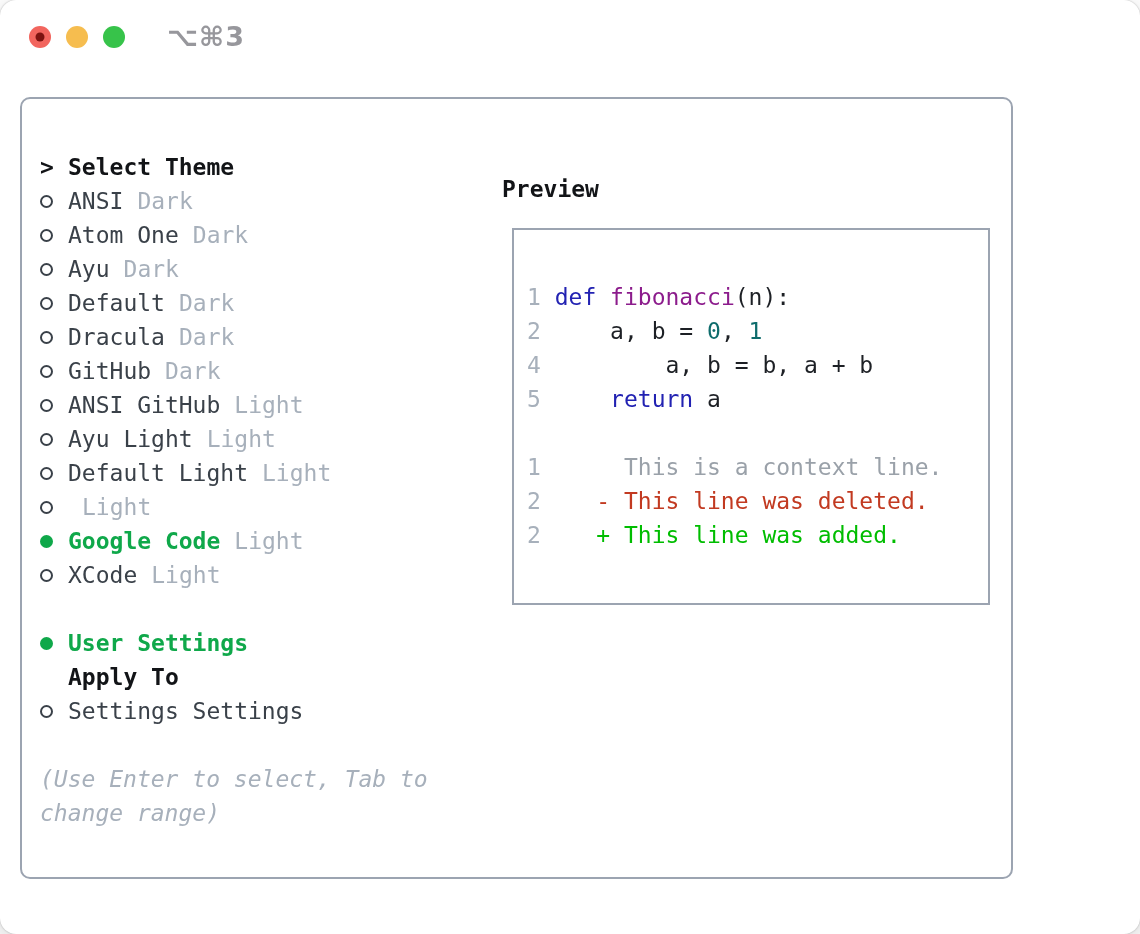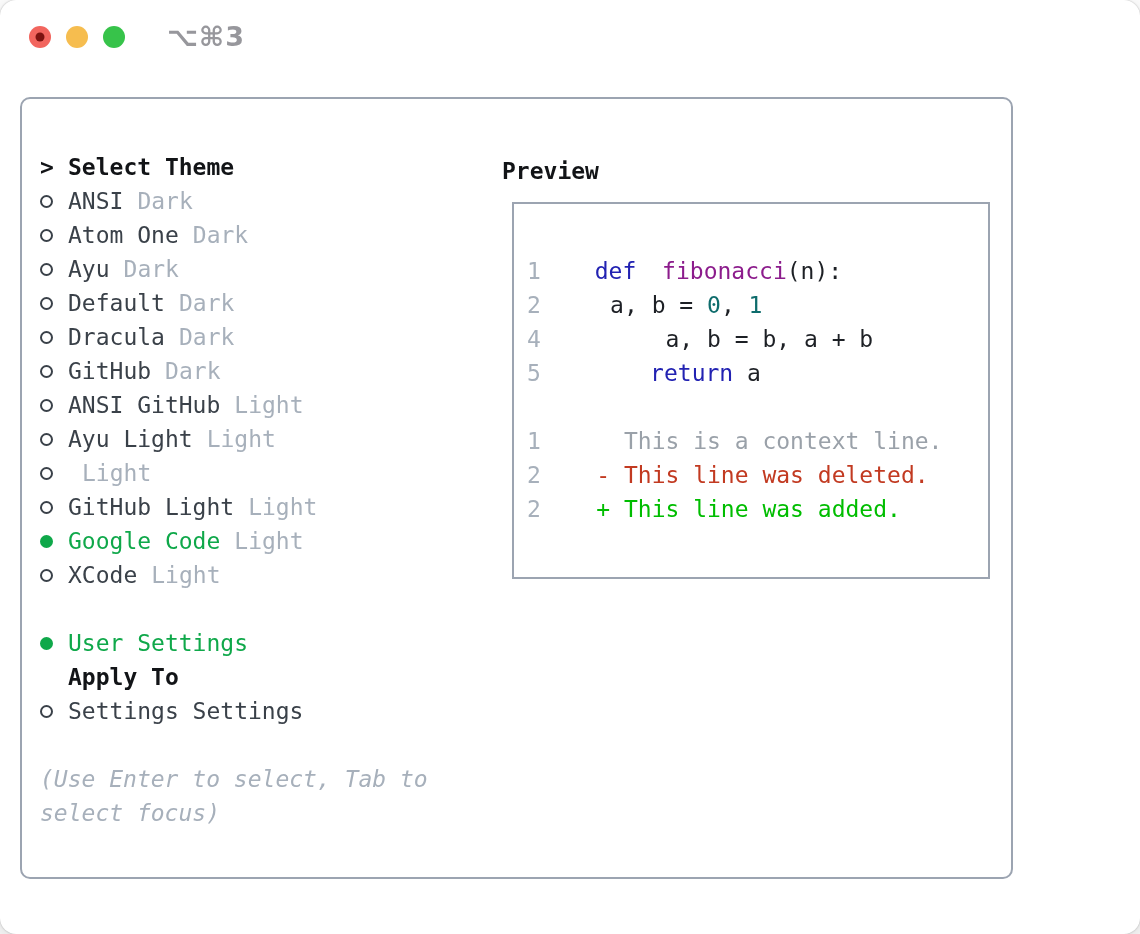--- a/index.html
+++ b/index.html
@@ -38,37 +38,37 @@
   .left-col  { width:462px; flex:none; }
   .right-col { flex:1; }
 
   .row { height:34px; display:flex; align-items:center; white-space:pre;
          font-size:23px; color:var(--item); }
   .prefix { width:28px; flex:none; display:flex; align-items:center; }
   .caret { font-weight:700; color:var(--header); }
   .radio { width:13px; height:13px; border-radius:50%; border:2.5px solid var(--item); }
   .radio.sel { background:var(--accent); border-color:var(--accent); }
   .hdr  { font-weight:700; color:var(--header);text-align:center; }
-  .lbl.sel { color:var(--accent); }
+  .lbl.sel { color:var(--accent);font-weight:bold; }
   .suffix { color:var(--muted); margin-left:14px; }
   .help { color:var(--muted);font-style:italic; }
 
   
-  .preview-title-row { height:34px; display:flex; align-items:flex-end; }
+  .preview-title-row { height:34px; display:flex; align-items:flex-start;margin-top:26px; }
   .preview-title { font-size:23px; font-weight:700; color:var(--header); }
   .preview-box {
     margin-top:18px; margin-left:10px; width:478px;
     border:2px solid var(--border); background:#fff;
     padding:50px 10px 51px 13px;
   }
   .pline { height:34px; line-height:34px; white-space:pre; font-size:23px; }
   .s-ln  { color:var(--ln); }
   .s-pl  { color:var(--pl); }
-  .s-kw  { color:var(--kw);margin-left:40px; }
-  .s-fn  { color:var(--fn);margin-left:12px; }
+  .s-kw  { color:var(--kw); }
+  .s-fn  { color:var(--fn); }
   .s-num { color:var(--num); }
   .s-ctx { color:var(--ctx);text-align:right; }
   .s-del { color:var(--del);margin-top:41px; }
   .s-add { color:var(--add);text-align:center; }
 </style>
 </head>
 <body>
 
 <div class="window">
 
@@ -86,31 +86,31 @@
       <div class="left-col" id="left-col">
           <div class="row"><span class="prefix"><span class="caret">&gt;</span></span><span class="hdr">Select Theme</span></div>
           <div class="row"><span class="prefix"><span class="radio"></span></span><span class="lbl">ANSI</span><span class="suffix">Dark</span></div>
           <div class="row"><span class="prefix"><span class="radio"></span></span><span class="lbl">Atom One</span><span class="suffix">Dark</span></div>
           <div class="row"><span class="prefix"><span class="radio"></span></span><span class="lbl">Ayu</span><span class="suffix">Dark</span></div>
           <div class="row"><span class="prefix"><span class="radio"></span></span><span class="lbl">Default</span><span class="suffix">Dark</span></div>
           <div class="row"><span class="prefix"><span class="radio"></span></span><span class="lbl">Dracula</span><span class="suffix">Dark</span></div>
           <div class="row"><span class="prefix"><span class="radio"></span></span><span class="lbl">GitHub</span><span class="suffix">Dark</span></div>
           <div class="row"><span class="prefix"><span class="radio"></span></span><span class="lbl">ANSI GitHub</span><span class="suffix">Light</span></div>
           <div class="row"><span class="prefix"><span class="radio"></span></span><span class="lbl">Ayu Light</span><span class="suffix">Light</span></div>
+          <div class="row"><span class="prefix"><span class="radio"></span></span><span class="lbl">Default Light</span><span class="suffix">Light</span></div>
           <div class="row"><span class="prefix"><span class="radio"></span></span><span class="suffix">Light</span></div>
-          <div class="row"><span class="prefix"><span class="radio"></span></span><span class="lbl">GitHub Light</span><span class="suffix">Light</span></div>
           <div class="row"><span class="prefix"><span class="radio sel"></span></span><span class="lbl sel">Google Code</span><span class="suffix">Light</span></div>
           <div class="row"><span class="prefix"><span class="radio"></span></span><span class="lbl">XCode</span><span class="suffix">Light</span></div>
           <div class="row"></div>
           <div class="row"><span class="prefix"><span class="radio sel"></span></span><span class="lbl sel">User Settings</span></div>
           <div class="row"><span class="prefix"></span><span class="hdr">Apply To</span></div>
           <div class="row"><span class="prefix"><span class="radio"></span></span><span class="lbl">Settings Settings</span></div>
           <div class="row"></div>
           <div class="row"><span class="help">(Use Enter to select, Tab to</span></div>
-          <div class="row"><span class="help">select focus)</span></div>
+          <div class="row"><span class="help">change range)</span></div>
         </div>
       <div class="right-col">
         <div class="preview-title-row">
           <span class="preview-title">Preview</span>
         </div>
         <div class="preview-box" id="preview-box">
             <div class="pline"><span class="s-ln">1 </span><span class="s-kw">def</span><span class="s-pl"> </span><span class="s-fn">fibonacci</span><span class="s-pl">(n):</span></div>
             <div class="pline"><span class="s-ln">2 </span><span class="s-pl">    a, b = </span><span class="s-num">0</span><span class="s-pl">, </span><span class="s-num">1</span></div>
             <div class="pline"><span class="s-ln">4 </span><span class="s-pl">        a, b = b, a + b</span></div>
             <div class="pline"><span class="s-ln">5 </span><span class="s-pl">    </span><span class="s-kw">return</span><span class="s-pl"> a</span></div>

